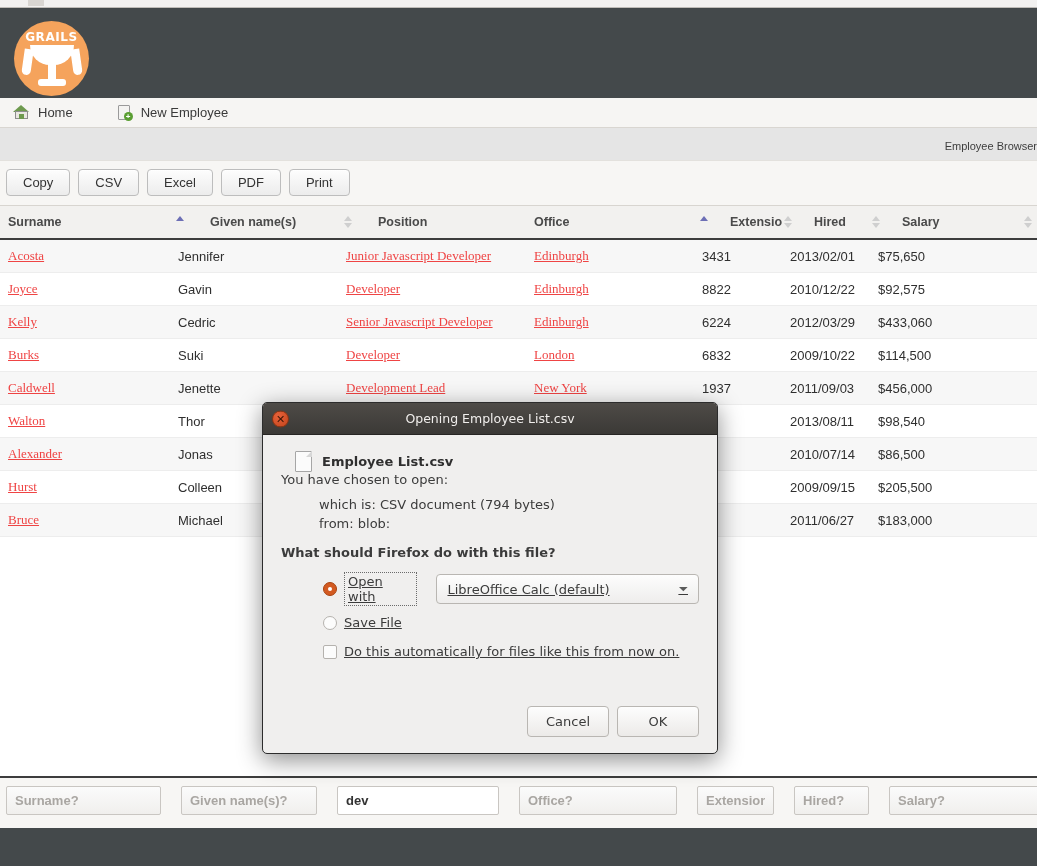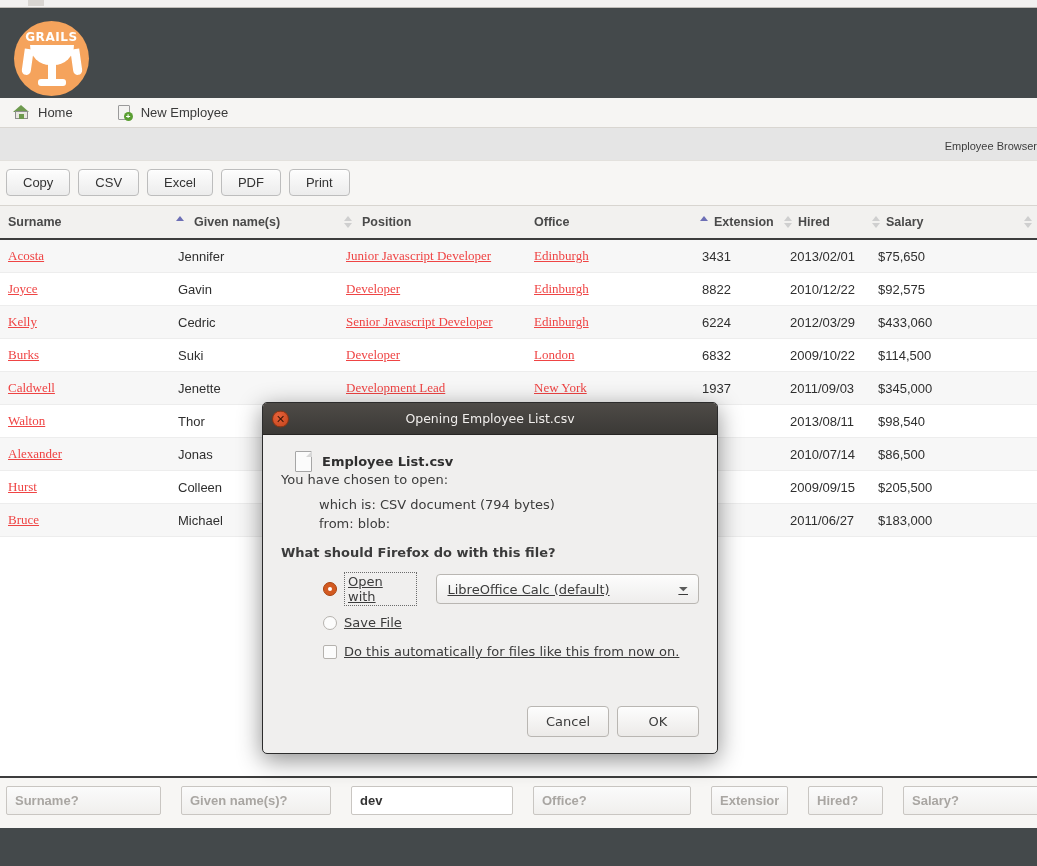--- a/index.html
+++ b/index.html
@@ -128,21 +128,21 @@
     width:9px; height:14px;
   }
   th .sort .up, th .sort .dn{
     position:absolute; left:0; width:0;height:0;
     border-left:4.5px solid transparent; border-right:4.5px solid transparent;
   }
   th .sort .up{ top:1px; border-bottom:5px solid #cfcfcf;}
   th .sort .dn{ bottom:1px; border-top:5px solid #cfcfcf;}
   th.sorted .sort .up{ border-bottom-color:#6d6fb5; }
   th .lbl{ display:inline-block; }
-  th.with-sort-left .lbl{ margin-left:0; }
+  th.with-sort-left .lbl{ margin-left:16px; }
 
   table#emp-table tbody td{
     font-size:13px; color:#2f2f2f; padding:8px 6px 8px 8px;
     border-bottom:1px solid #ededed; white-space:nowrap; overflow:hidden;
   }
   table#emp-table tbody tr.odd td{ background:#f7f7f7; }
   table#emp-table tbody tr.even td{ background:#ffffff; }
   td a{ color:#ef4444; text-decoration:underline; cursor:pointer;font-family:Liberation Serif, serif; }
 
   
@@ -392,21 +392,21 @@
             <td>2009/10/22</td>
             <td>$114,500</td>
           </tr>
         <tr class="odd">
             <td><a>Caldwell</a></td>
             <td>Jenette</td>
             <td><a>Development Lead</a></td>
             <td><a>New York</a></td>
             <td>1937</td>
             <td>2011/09/03</td>
-            <td>$345,000</td>
+            <td>$456,000</td>
           </tr>
         <tr class="even">
             <td><a>Walton</a></td>
             <td>Thor</td>
             <td></td>
             <td></td>
             <td>27</td>
             <td>2013/08/11</td>
             <td>$98,540</td>
           </tr>
@@ -437,21 +437,21 @@
             <td>2011/06/27</td>
             <td>$183,000</td>
           </tr>
       </tbody>
     </table>
 
     <div style="height:239px;background:#ffffff"></div>
 
     <div id="filter-row">
       <input style="width: 155px;" placeholder="Surname?">
-      <input style="width: 150px;" placeholder="Given name(s)?">
+      <input style="width: 136px;" placeholder="Given name(s)?">
       <input class="has-value" id="filter-position" style="width: 162px;" placeholder="Position?" value="dev">
       <input style="width: 158px;" placeholder="Office?">
       <input style="width: 77px;" placeholder="Extension?">
       <input style="width: 75px;" placeholder="Hired?">
       <input style="width: 155px;" placeholder="Salary?">
     </div>
 
     <div id="info-line">Showing 1 to 9 of 9 entries (filtered from 57 total entries)</div>
 
   </div>

